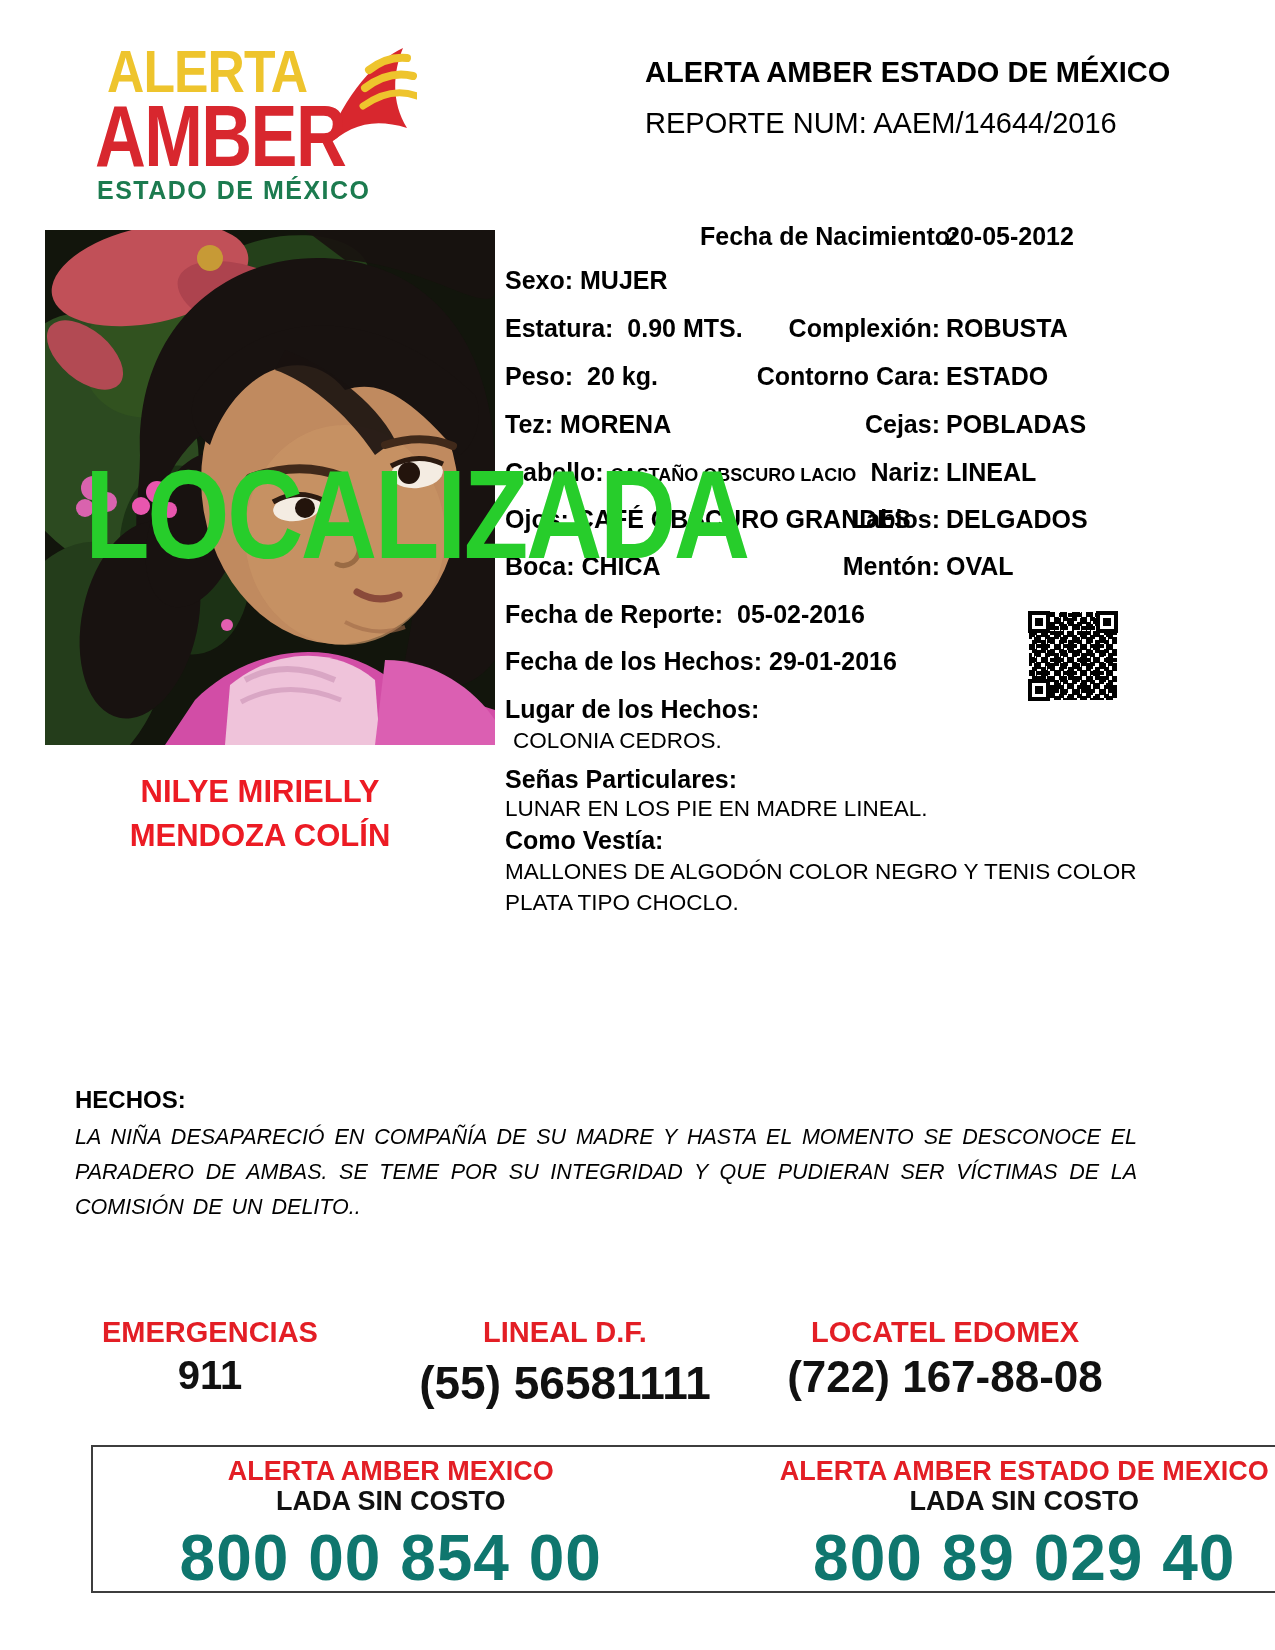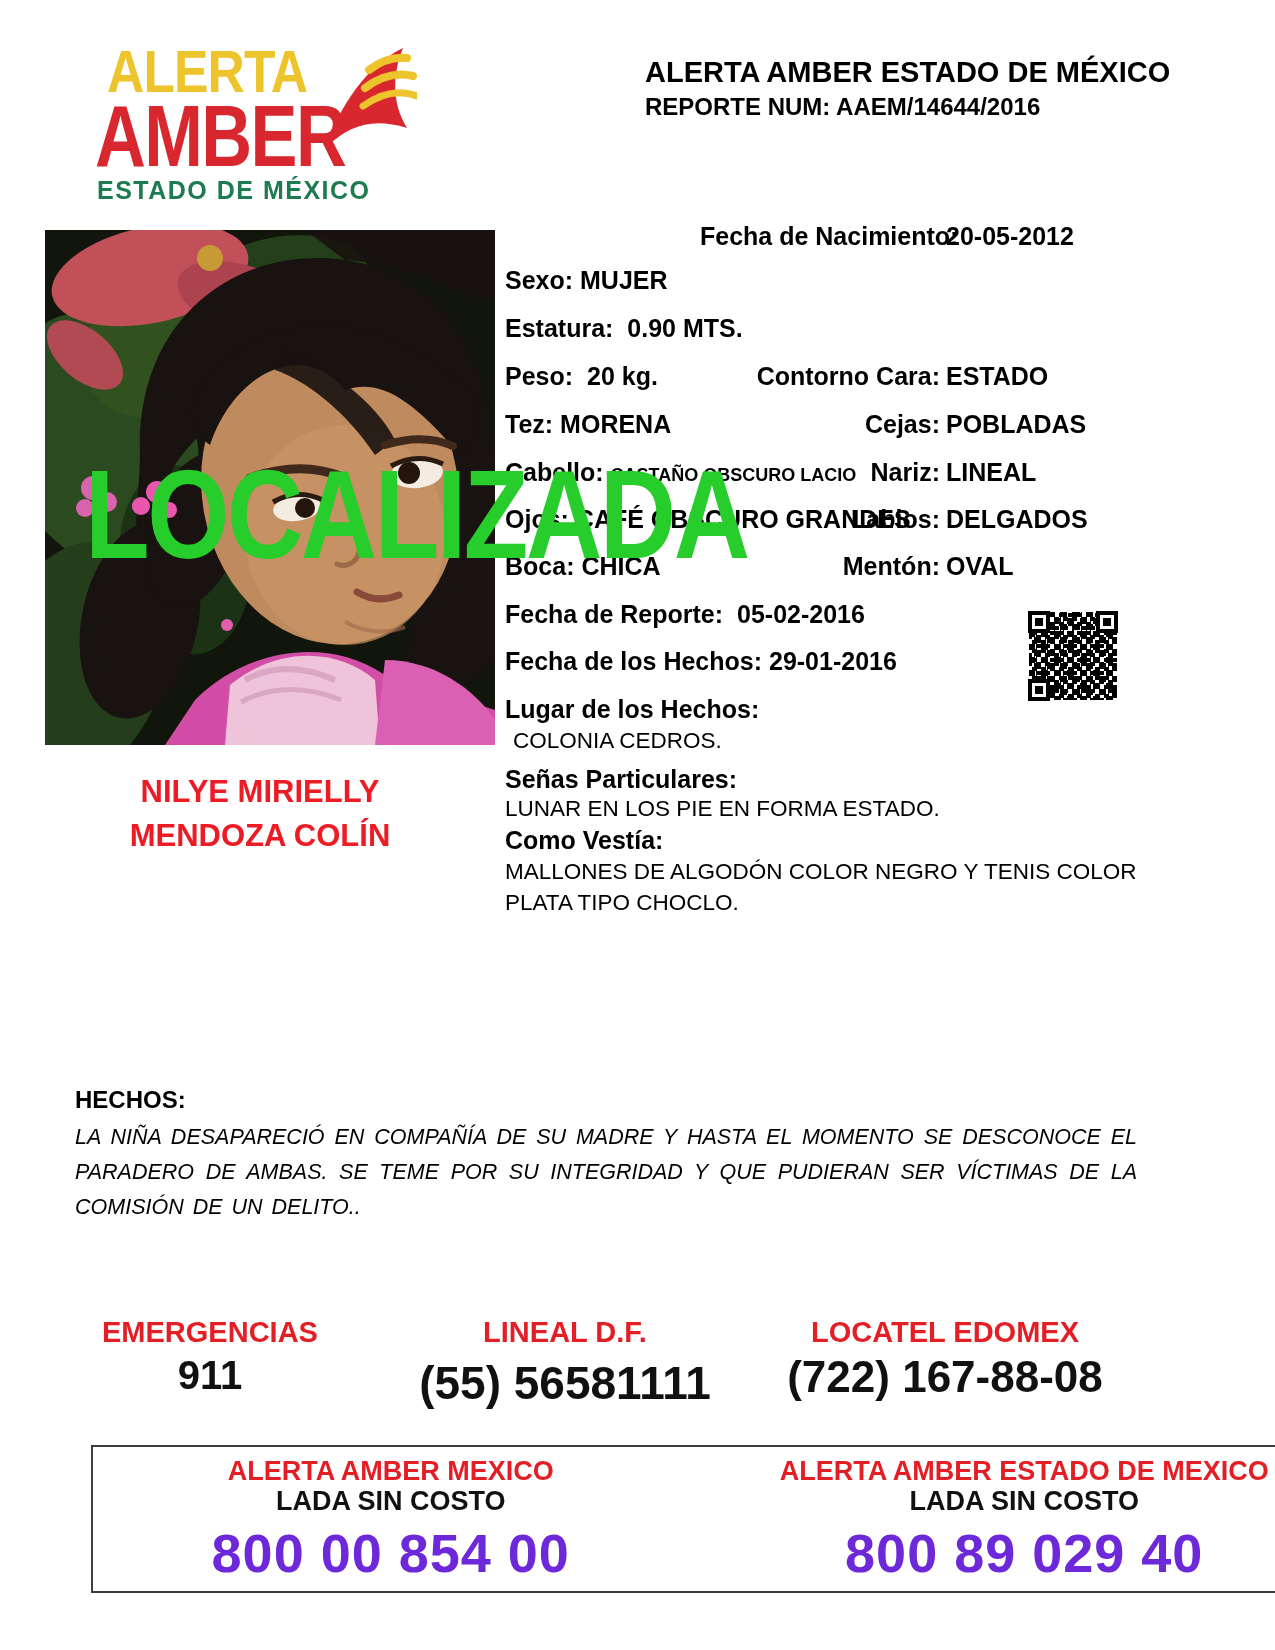--- a/index.html
+++ b/index.html
@@ -22,21 +22,21 @@
     line-height:1;
   }
   .logo-estado {
     position:absolute; left:2px; top:138px; font-size:25px; font-weight:bold;
     color:#1c7b4f; letter-spacing:1.5px; line-height:1;
   }
   .logo-swoosh { position:absolute; left:212px; top:0px; width:110px; height:140px; }
   
   .title-block { position:absolute; left:645px; top:58px; width:560px; }
   .title1 { font-size:29px; font-weight:bold; line-height:1; }
-  .title2 { font-size:24px; font-weight:bold; line-height:1; margin-top:8px; }
+  .title2 { font-size:29px; font-weight:normal; line-height:1; margin-top:22px; }
   
   .photo { position:absolute; left:45px; top:230px; width:450px; height:515px; overflow:hidden; z-index:1; }
   .photo svg { display:block; width:100%; height:100%; }
   .watermark {
     position:absolute; left:85px; top:452px; z-index:5;
     font-size:126px; font-weight:bold; line-height:1; color:#27cd2b;
     letter-spacing:-3px; transform:scaleX(0.84); transform-origin:left top;
     white-space:nowrap;
   }
   .name {
@@ -85,21 +85,21 @@
   .contact3 .c-number { font-size:44px; }
   
   .footer-box {
     position:absolute; left:91px; top:1445px; width:1271px; height:148px;
     border:2px solid #3d3d3d; display:flex;
   }
   .f-col { flex:0 0 47%; text-align:center; padding-top:10px; }
   .f-col.right { flex:0 0 53%; }
   .f-title { color:#e31e25; font-weight:bold; font-size:27px; line-height:1.1; }
   .f-sub { color:#111; font-weight:bold; font-size:27px; line-height:1.1; }
-  .f-number { color:#6d28d9; font-weight:bold; font-size:54px; line-height:1; margin-top:10px; letter-spacing:1px; }
+  .f-number { color:#0f766e; font-weight:bold; font-size:64px; line-height:1; margin-top:10px; letter-spacing:1px; }
 </style>
 </head>
 <body>
 
 <div class="page">
 
   <div class="logo">
     <svg class="logo-swoosh" viewBox="0 0 110 140">
       <path d="M96,8 C70,20 38,52 18,108 C44,84 66,78 100,88 C84,62 86,32 96,8 Z" fill="#d8272e"></path>
       <path d="M62,30 Q80,16 100,18" stroke="#eec42d" stroke-width="8" fill="none" stroke-linecap="round"></path>
@@ -180,20 +180,21 @@
       <span class="lbl2">Fecha de Nacimiento:</span><span class="val2">20-05-2012</span>
     </div>
   </div>
 
   <div class="drow" style="top:266px">
     <div class="dleft"><span>Sexo:</span> <span>MUJER</span></div>
   </div>
 
   <div class="drow" style="top:314px">
     <div class="dleft"><span>Estatura:</span>&nbsp; <span>0.90 MTS.</span></div>
+    <div class="dright"><span class="lbl2">Complexión:</span><span class="val2">ROBUSTA</span></div>
   </div>
 
   <div class="drow" style="top:362px">
     <div class="dleft"><span>Peso:</span>&nbsp; <span>20 kg.</span></div>
     <div class="dright"><span class="lbl2">Contorno Cara:</span><span class="val2">ESTADO</span></div>
   </div>
 
   <div class="drow" style="top:410px">
     <div class="dleft"><span>Tez:</span> <span>MORENA</span></div>
     <div class="dright"><span class="lbl2">Cejas:</span><span class="val2">POBLADAS</span></div>
@@ -225,21 +226,21 @@
   <div class="qr">
     <div class="f tl"></div>
     <div class="f tr"></div>
     <div class="f bl"></div>
   </div>
 
   <div class="section-label" style="top:695px">Lugar de los Hechos:</div>
   <div class="section-value value-indent" style="top:728px">COLONIA CEDROS.</div>
 
   <div class="section-label" style="top:765px">Señas Particulares:</div>
-  <div class="section-value" style="top:796px">LUNAR EN LOS PIE EN FORMA ESTADO.</div>
+  <div class="section-value" style="top:796px">LUNAR EN LOS PIE EN MADRE LINEAL.</div>
 
   <div class="section-label" style="top:826px">Como Vestía:</div>
   <div class="section-value clothing-value" style="top:856px">MALLONES DE ALGODÓN COLOR NEGRO Y TENIS  COLOR PLATA TIPO CHOCLO.</div>
 
   <div class="hechos-label">HECHOS:</div>
   <div class="hechos-text">LA NIÑA DESAPARECIÓ EN COMPAÑÍA DE SU MADRE Y HASTA EL MOMENTO SE DESCONOCE EL PARADERO DE AMBAS. SE TEME POR SU INTEGRIDAD Y QUE PUDIERAN SER VÍCTIMAS DE LA COMISIÓN DE UN DELITO..</div>
 
   <div class="contact contact1">
     <div class="c-label">EMERGENCIAS</div>
     <div class="c-number">911</div>

